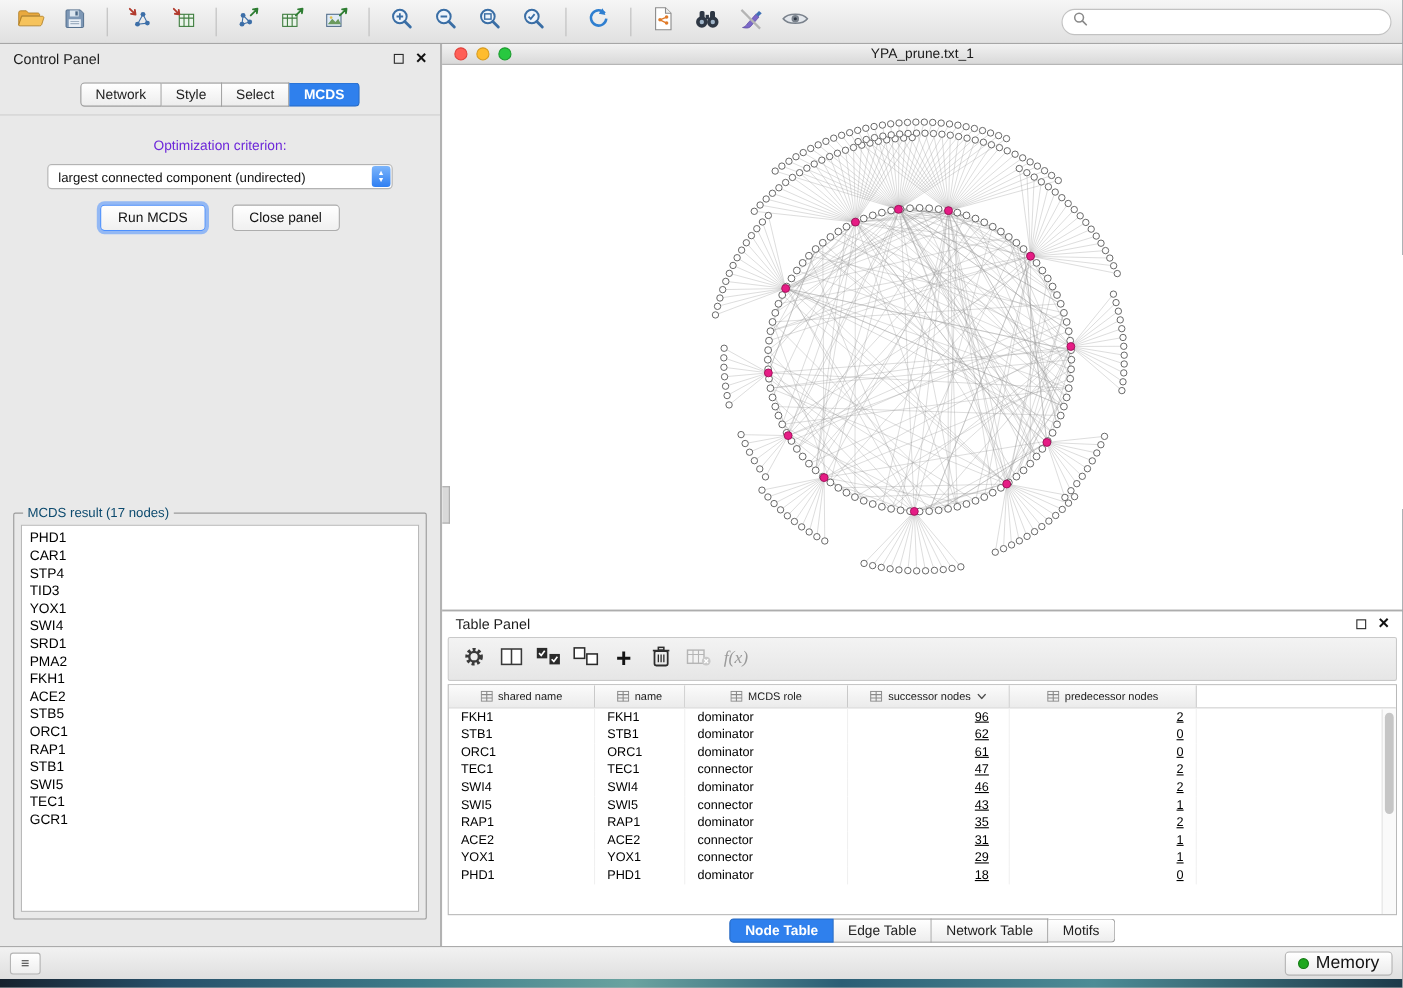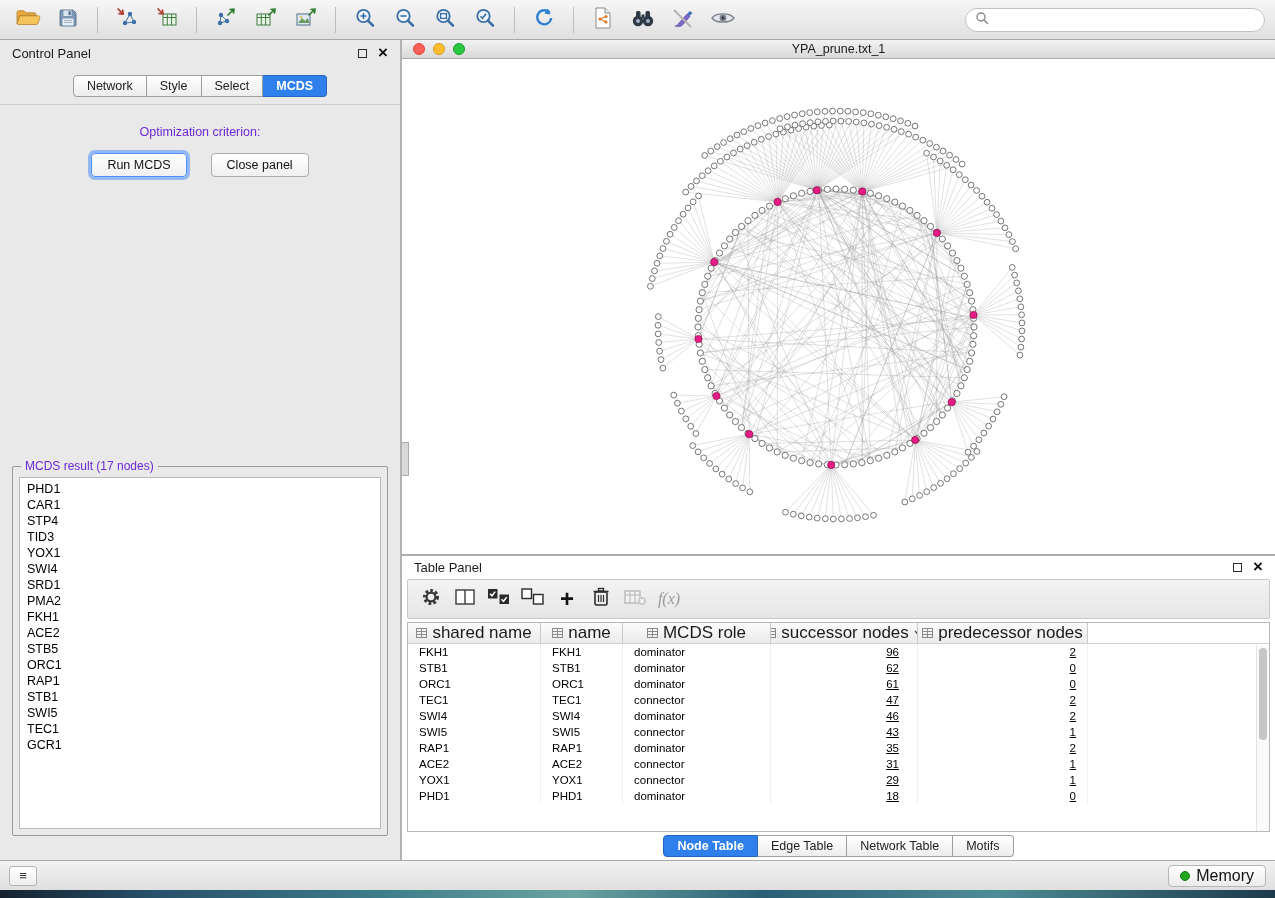--- a/index.html
+++ b/index.html
@@ -39,21 +39,21 @@
   .dd-arrows { margin-left:auto; width:17px; height:19px; margin-right:1px;
                background:linear-gradient(#7cb5fb,#2f7ff2); border-radius:3px; color:#fff;
                display:flex; flex-direction:column; align-items:center; justify-content:center;
                font-size:6.5px; line-height:6px; }
   .btn-row { display:flex; justify-content:center; gap:24px; margin-top:14px; }
   .btn { padding:4px 15px; font-size:12.5px; color:#111; background:linear-gradient(#ffffff,#f0f0f0);
          border:1px solid #adadad; border-radius:4px; cursor:default; }
   .btn.focused { box-shadow:0 0 0 3px rgba(77,144,254,0.55); border-color:#4d90fe; }
   .result-box { margin:auto 12px 24px 12px; height:370px; border:1px solid #9a9a9a; border-radius:2px;
                 position:relative; padding:10px 6px 6px 6px; }
-  .result-title { position:absolute; top:-8px; left:8px; background:#e9e9e9; padding:0 4px; font-size:12px; color:#6d28d9; }
+  .result-title { position:absolute; top:-8px; left:8px; background:#e9e9e9; padding:0 4px; font-size:12px; color:#0c4a6e; }
   .result-list { background:#fff; border:1px solid #b9b9b9; height:100%; overflow:hidden;
                  padding:3px 0 0 7px; font-size:12.5px; line-height:16px; color:#000; }
   .result-item { cursor:default; }
 
   
   .right-col { flex:1; display:flex; flex-direction:column; min-width:0; }
   .net-window { height:516px; flex:0 0 516px; display:flex; flex-direction:column; border-bottom:2px solid #adadad; }
   .titlebar { height:19px; flex:0 0 19px; background:linear-gradient(#f2f2f2,#d9d9d9);
               border-bottom:1px solid #a8a8a8; display:flex; align-items:center; position:relative; }
   .traffic { display:flex; gap:8px; padding-left:11px; z-index:2; }
@@ -68,21 +68,21 @@
 
   
   .table-panel { flex:1; display:flex; flex-direction:column; background:#ffffff; min-height:0;justify-content:space-between; }
   .tp-header { height:22px; flex:0 0 22px; display:flex; align-items:center; padding:0 12px; font-size:13px; color:#1c1c1c; }
   .tp-toolbar { margin:1px 5px 3px 5px; height:40px; flex:0 0 40px; background:linear-gradient(#f3f3f3,#e6e6e6);
                 border:1px solid #c9c9c9; border-radius:2px; display:flex; align-items:center; gap:0; padding:0 6px; }
   .tt-btn { min-width:34px; height:32px; display:flex; align-items:center; justify-content:center; border-radius:3px; }
   .fx-label { font-family:"Liberation Serif", serif; font-style:italic; font-size:16px; color:#9a9a9a; }
   .tbl { margin:0 5px; flex:1; background:#fff; border:1px solid #b9b9b9; position:relative; overflow:hidden; min-height:0; }
   .tbl-header { display:flex; height:21px; background:#fff; border-bottom:1px solid #cfcfcf; }
-  .th { display:flex; align-items:center; justify-content:center; gap:5px; font-size:17px; color:#1a1a1a;
+  .th { display:flex; align-items:center; justify-content:center; gap:5px; font-size:10px; color:#1a1a1a;
         background:linear-gradient(#fbfbfb,#ebebeb); border-right:1px solid #c9c9c9; overflow:hidden; white-space:nowrap; }
   .th-icon { display:flex; align-items:center; }
   .tbl-row { display:flex; height:16px; align-items:center; }
   .td { font-size:11.5px; color:#000; overflow:hidden; white-space:nowrap; border-right:1px solid #f0f0f0; height:100%; display:flex; align-items:center; }
   .col0 { width:133px; } .col1 { width:82px; } .col2 { width:148px; } .col3 { width:147px; } .col4 { width:170px; }
   .td.col0, .td.col1, .td.col2 { padding-left:11px; }
   .td.num { justify-content:flex-end;text-decoration:underline; }
   .td.col3 { padding-right:18px; }
   .td.col4 { padding-right:11px; }
   .tbl-scroll { position:absolute; top:22px; right:0; bottom:0; width:13px; background:#fafafa; border-left:1px solid #e3e3e3; }
@@ -260,20 +260,27 @@
           <span class="wb-close">×</span>
         </span>
       </div>
       <div class="seg-tabs">
           <div class="seg-tab">Network</div>
           <div class="seg-tab">Style</div>
           <div class="seg-tab">Select</div>
           <div class="seg-tab active">MCDS</div>
         </div>
       <div class="opt-label">Optimization criterion:</div>
+      <div class="dropdown">
+        <span>largest connected component (undirected)</span>
+        <span class="dd-arrows">
+            <span>▲</span>
+            <span>▼</span>
+          </span>
+      </div>
       <div class="btn-row">
         <button class="btn focused">Run MCDS</button>
         <button class="btn">Close panel</button>
       </div>
       <div class="result-box">
         <div class="result-title">MCDS result (17 nodes)</div>
         <div class="result-list">
             <div class="result-item">PHD1</div>
             <div class="result-item">CAR1</div>
             <div class="result-item">STP4</div>

